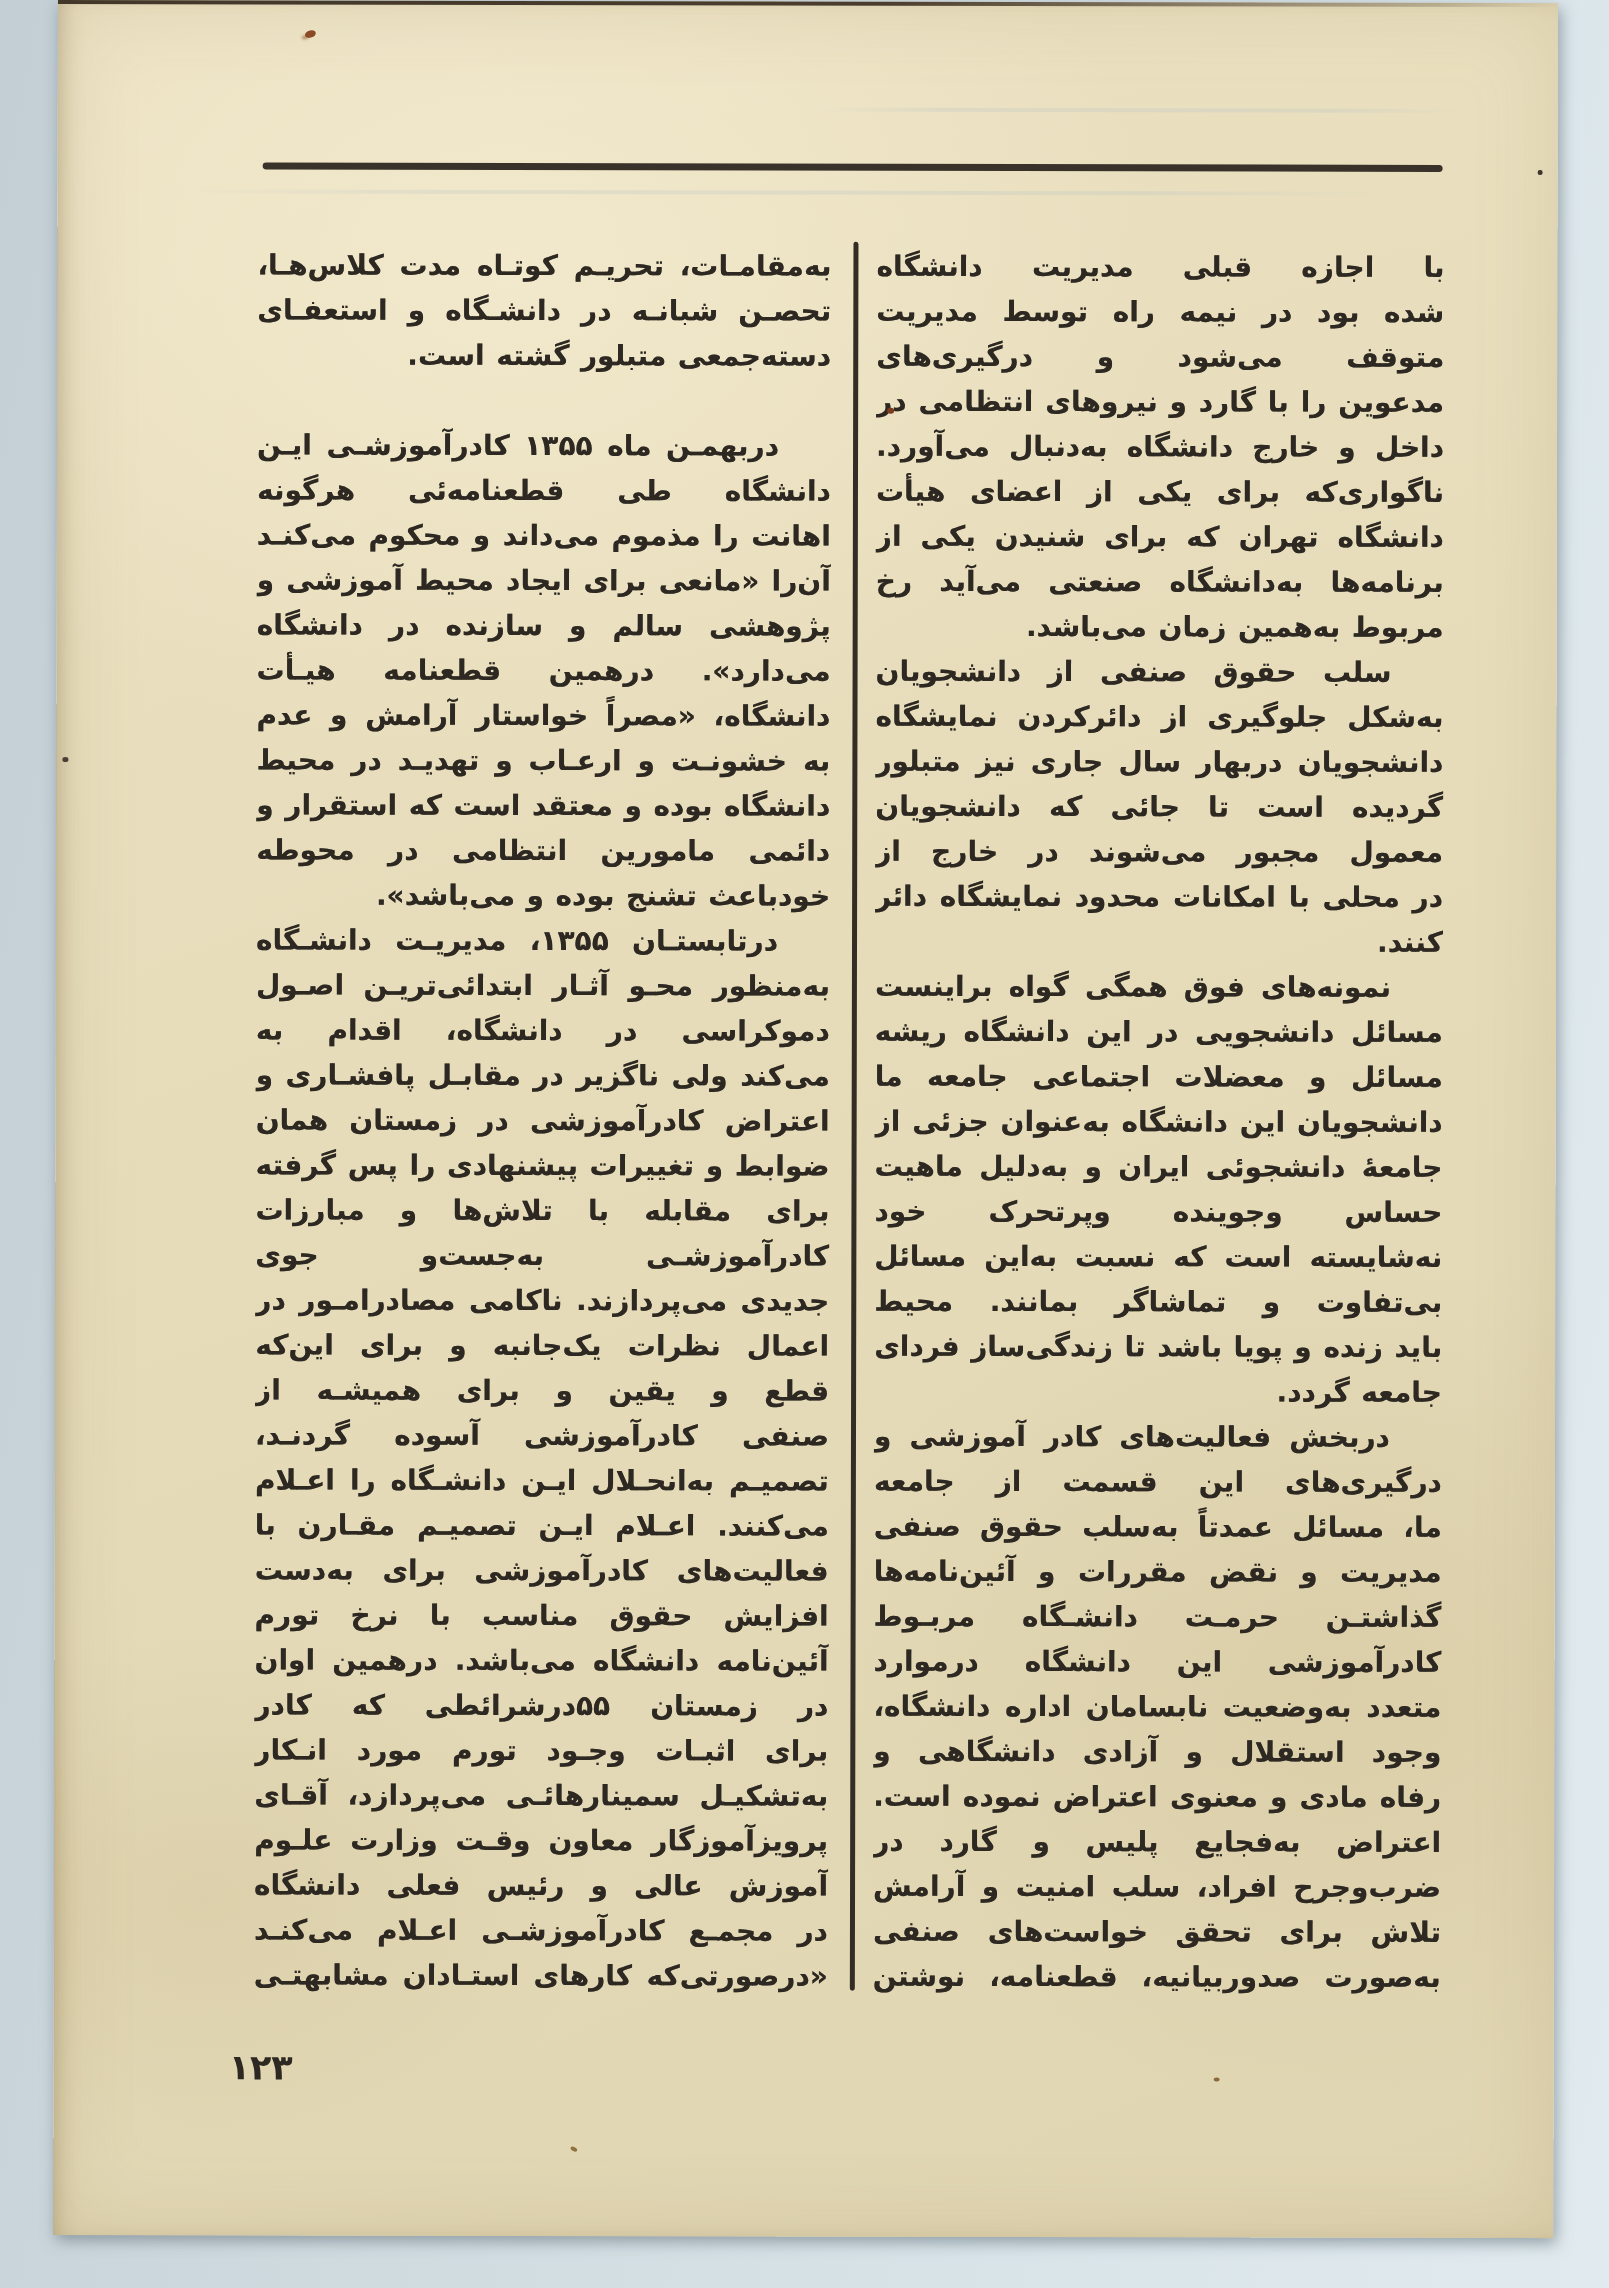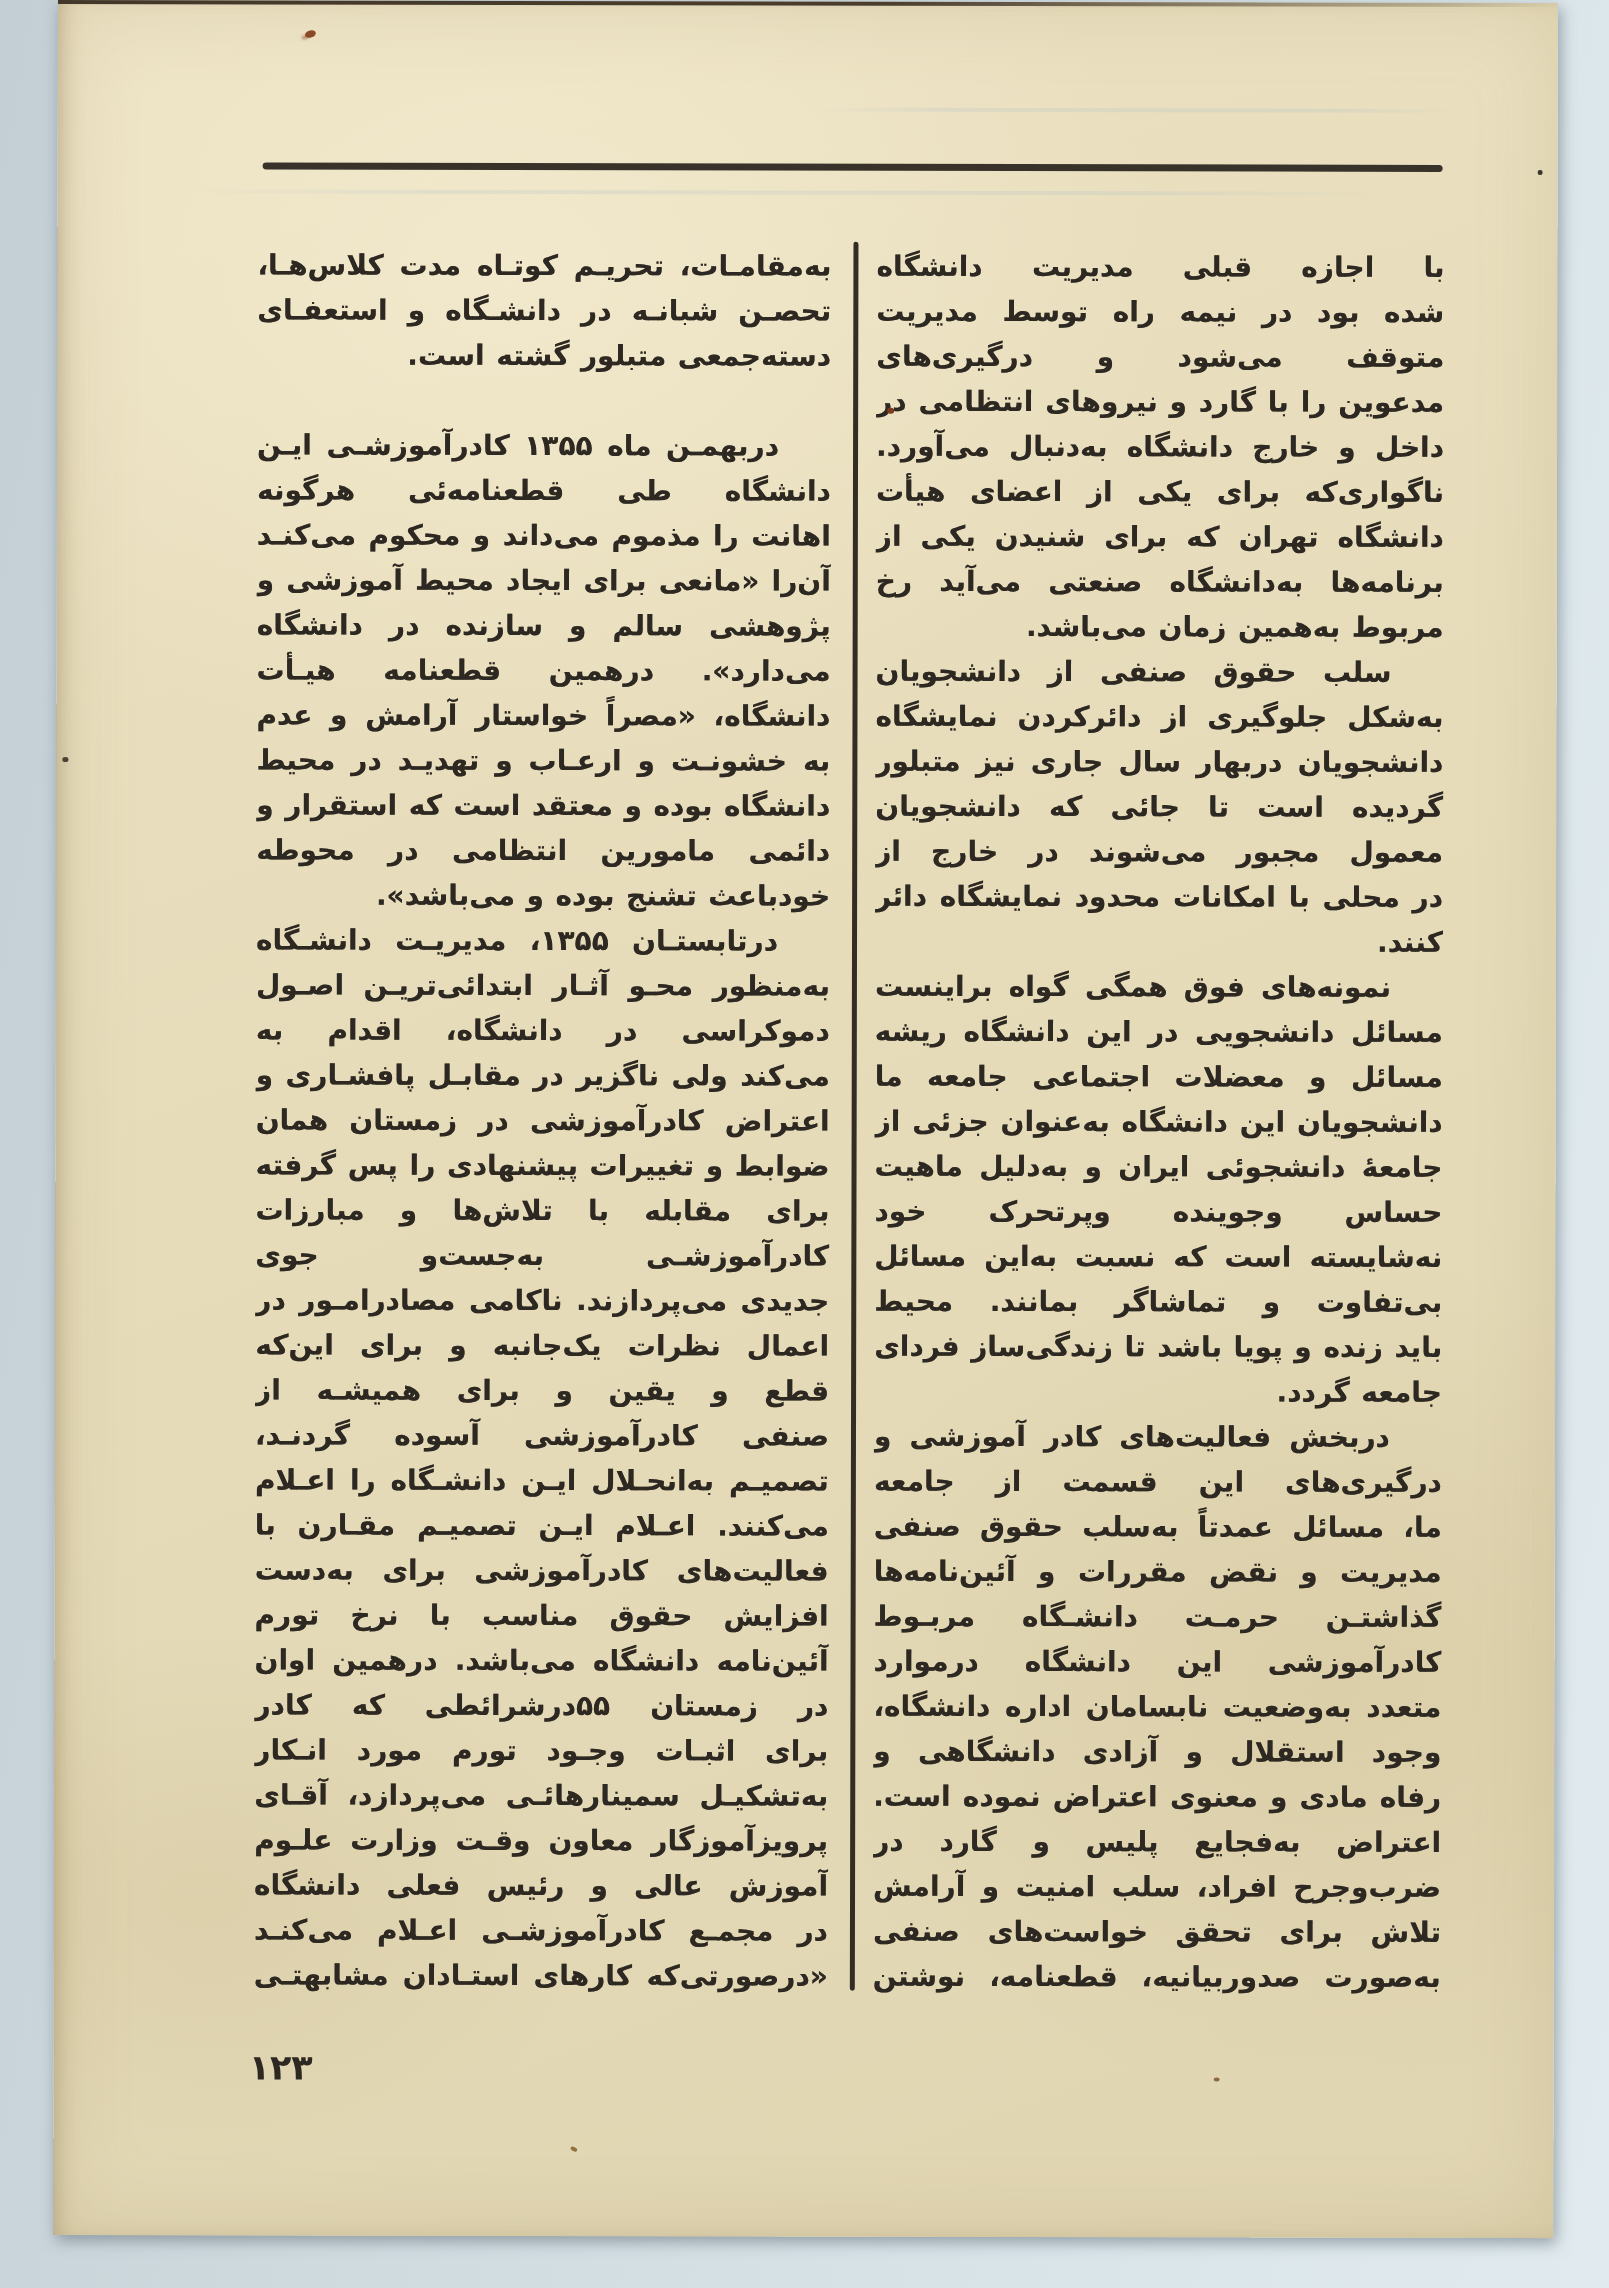--- a/index.html
+++ b/index.html
@@ -88,21 +88,20 @@
 
   
   .page-number {
     position: absolute;
     left: 175px; top: 2047px;
     direction: rtl;
     font-size: 35px;
     font-weight: 700;
     color: #2d2821;
     letter-spacing: 1.8px;
-    margin-left: 20px;
   }
 
   
   .stain {
     position: absolute;
     border-radius: 50%;
     pointer-events: none;
   }
   #stain1 { left: 247px; top: 30px; width: 11px; height: 7.4px; background: #8a4a26; box-shadow: -5.5px 1.8px 2.8px -1.8px rgba(138,74,38,0.6); transform: rotate(-15deg); }
   #stain2 { left: 830px; top: 406px; width: 6.5px; height: 5.5px; background: #7c3c1e; }

